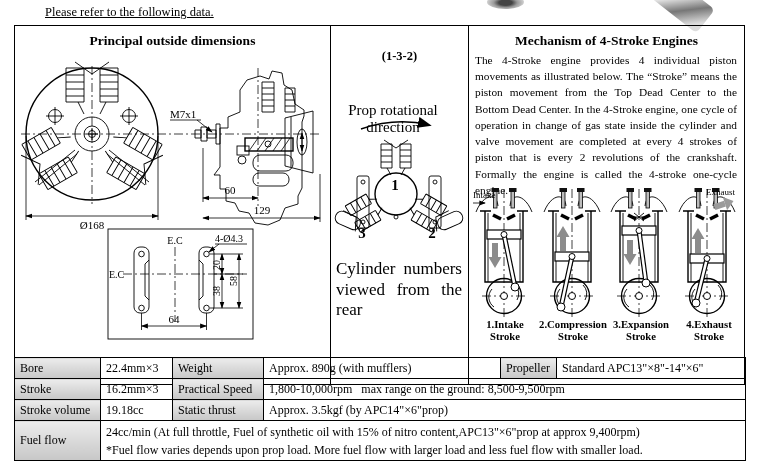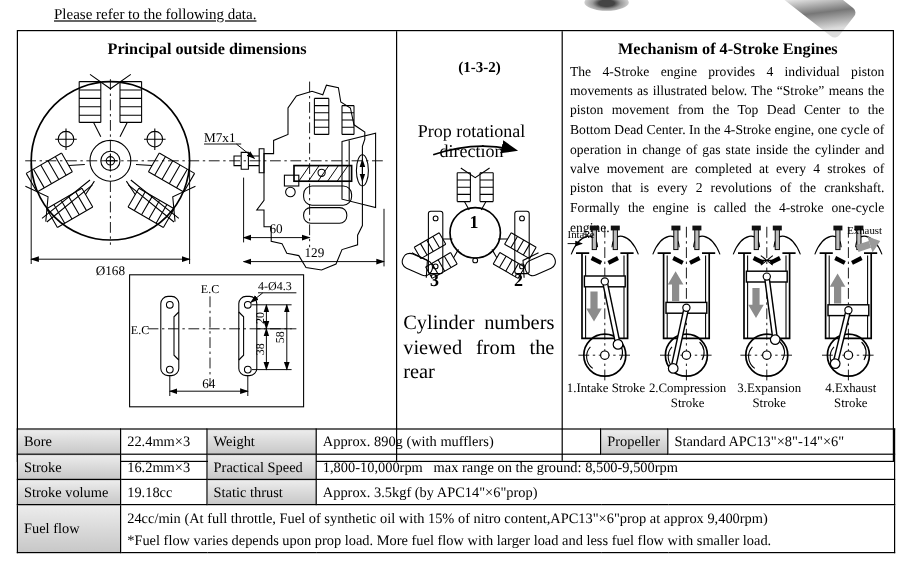--- a/index.html
+++ b/index.html
@@ -22,21 +22,21 @@
     border:1.6px solid #000;box-sizing:border-box;display:flex;}
   .panel{position:relative;box-sizing:border-box;height:100%;}
   .p-left{width:316px;border-right:1.6px solid #000;}
   .p-mid{width:138px;border-right:1.6px solid #000;}
   .p-right{flex:1;}
   .ptitle{position:absolute;left:0;right:0;text-align:center;font-weight:bold;font-size:13.5px;}
   .psub{position:absolute;left:0;right:0;text-align:center;font-weight:bold;font-size:12.5px;}
   .propdir{position:absolute;left:0;right:13px;top:76px;text-align:center;font-size:15px;}
   .midcaption{position:absolute;left:5px;top:218px;width:126px;font-size:17px;text-align:justify;line-height:1.22;margin-top:15px;}
   .mechbody{position:absolute;left:6px;right:7px;top:26px;font-size:11.35px;line-height:1.43;text-align:justify;}
-  .strokelabels{position:absolute;left:2px;top:292px;width:272px;display:flex;}
+  .strokelabels{position:absolute;left:2px;top:292px;width:272px;display:flex;font-weight:bold;}
   .strokelabels div{width:68px;text-align:center;font-size:10.7px;line-height:1.15;white-space:pre-line;}
   
   svg{position:absolute;}
   .thin{stroke:#000;stroke-width:.9;fill:none;}
   .med{stroke:#000;stroke-width:1.4;fill:none;}
   .cl{stroke:#000;stroke-width:.75;fill:none;stroke-dasharray:9 3 2 3;}
   .dl{stroke:#000;stroke-width:.8;fill:none;}
   .hatch{stroke:#000;stroke-width:.8;}
   svg text{font-family:"Liberation Serif",serif;fill:#000;}
   .dimtxt{font-size:11px;}

